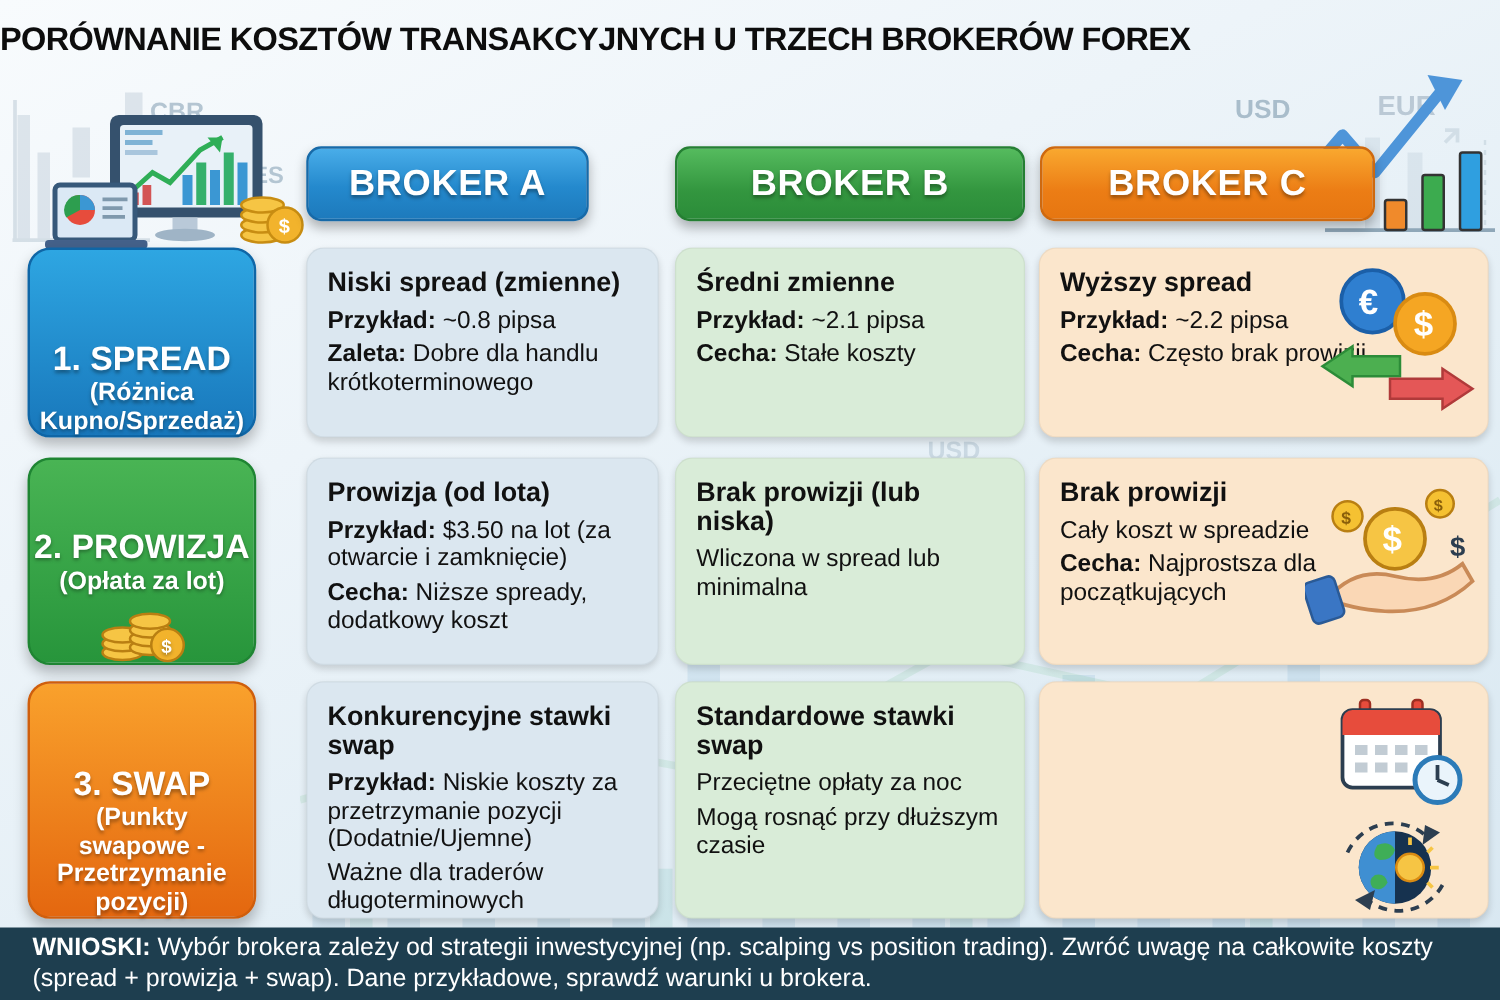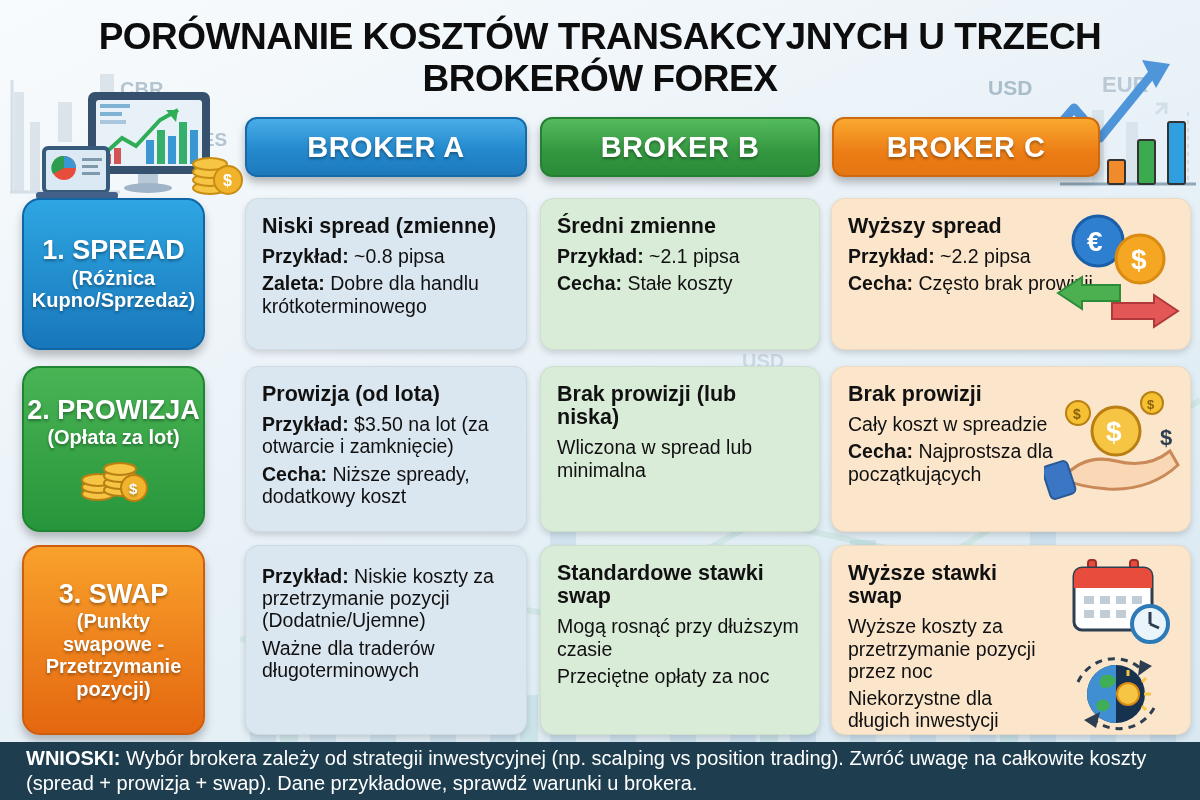--- a/index.html
+++ b/index.html
@@ -1,33 +1,33 @@
 <!DOCTYPE html>
 <html><head>
 <meta charset="utf-8">
 <style>
   html,body{margin:0;padding:0;background:#cfd8df;}
   .canvas{position:relative;width:1200px;height:800px;overflow:hidden;
     background:linear-gradient(155deg,#f8fbfd 0%,#edf4f9 35%,#dfecf4 75%,#d8e7f1 100%);
     font-family:"Liberation Sans",sans-serif;color:#111;}
   
-  .title{position:absolute;top:16px;left:0;width:1200px;text-align:center;
-    font-size:37px;font-weight:bold;letter-spacing:-0.5px;color:#0d0d0d;margin:0;}
+  .title{position:absolute;top:16px;left:0;width:1200px;text-align:left;
+    font-size:26px;font-weight:bold;letter-spacing:-0.5px;color:#0d0d0d;margin:0;}
   .subtitle{position:absolute;top:58px;left:0;width:1200px;text-align:center;
     font-size:22px;font-weight:normal;letter-spacing:-0.2px;color:#151515;margin:0;}
   
   .hdr{position:absolute;top:117px;height:60px;border-radius:12px;display:flex;align-items:center;
     justify-content:center;color:#fff;font-size:29px;font-weight:bold;letter-spacing:0.5px;
     text-shadow:0 2px 3px rgba(0,0,0,.35);box-shadow:0 5px 9px rgba(0,0,0,.28);box-sizing:border-box;z-index:3;}
-  .hdr-a{left:245px;width:282px;background:linear-gradient(180deg,#49ade9 0%,#2489cd 55%,#1d7abc 100%);border:2px solid #176aa8;}
+  .hdr-a{left:245px;width:226px;background:linear-gradient(180deg,#49ade9 0%,#2489cd 55%,#1d7abc 100%);border:2px solid #176aa8;}
   .hdr-b{left:540px;width:280px;background:linear-gradient(180deg,#55bb5e 0%,#33963f 60%,#2b8c39 100%);border:2px solid #257f33;}
   .hdr-c{left:832px;width:268px;background:linear-gradient(180deg,#f9a82f 0%,#ec7d15 60%,#e67611 100%);border:2px solid #ce690f;text-align:center;}
   
   .rlabel{position:absolute;left:22px;width:183px;border-radius:18px;color:#fff;text-align:center;
-    display:flex;flex-direction:column;justify-content:center;align-items:center;gap:2px;
+    display:flex;flex-direction:column;justify-content:flex-end;align-items:center;gap:2px;
     text-shadow:0 2px 3px rgba(0,0,0,.35);box-shadow:0 6px 10px rgba(0,0,0,.25);box-sizing:border-box;z-index:2;}
   .rlabel .t1{font-size:27px;font-weight:bold;line-height:1.05;}
   .rlabel .t2{font-size:20px;font-weight:bold;line-height:1.12;padding:0 8px;}
   .rl-1{top:198px;height:152px;background:linear-gradient(180deg,#2ea6e2 0%,#1877bb 100%);border:2px solid #0f66a6;}
   .rl-2{top:366px;height:166px;background:linear-gradient(180deg,#49b454 0%,#27953b 100%);border:2px solid #1f8533;}
   .rl-3{top:545px;height:190px;background:linear-gradient(180deg,#f9a12c 0%,#e4670f 100%);border:2px solid #cf5e0c;}
   
   .cell{position:absolute;border-radius:14px;padding:14px 16px;box-sizing:border-box;
     box-shadow:0 3px 6px rgba(0,0,0,.15);border:1px solid rgba(0,0,0,.05);z-index:2;}
   .col-a{left:245px;width:282px;background:#dbe7f0;}
@@ -241,36 +241,32 @@
       <text x="103" y="22" font-size="13" font-weight="bold" fill="#8a5f0a">$</text>
       <circle cx="72" cy="44" r="24" fill="#f6c544" stroke="#b97f12" stroke-width="3"></circle>
       <text x="62" y="54" font-size="28" font-weight="bold" fill="#fff">$</text>
       <text x="116" y="58" font-size="22" font-weight="bold" fill="#2c3e50">$</text>
       <path d="M18,92 Q40,66 72,74 Q104,82 126,64 L134,78 Q106,104 64,102 Q36,100 18,92 Z" fill="#fad7b5" stroke="#c98a57" stroke-width="3"></path>
       <rect x="2" y="76" width="26" height="34" rx="5" fill="#3a76c4" stroke="#2a5a96" stroke-width="2" transform="rotate(-18 15 93)"></rect>
     </svg>
   </div>
 
   <div class="cell col-a row-3">
+    <div class="ct">Konkurencyjne stawki swap</div>
     <p class="ln"><span class="lead">Przykład:</span><span> Niskie koszty za przetrzymanie pozycji (Dodatnie/Ujemne)</span></p>
     <p class="ln"><span class="lead"></span><span>Ważne dla traderów długoterminowych</span></p>
   </div>
 
   <div class="cell col-b row-3">
     <div class="ct">Standardowe stawki swap</div>
+    <p class="ln"><span class="lead"></span><span>Przeciętne opłaty za noc</span></p>
     <p class="ln"><span class="lead"></span><span>Mogą rosnąć przy dłuższym czasie</span></p>
-    <p class="ln"><span class="lead"></span><span>Przeciętne opłaty za noc</span></p>
   </div>
 
   <div class="cell col-c row-3">
-    <div class="pad-r">
-      <div class="ct">Wyższe stawki swap</div>
-      <p class="ln"><span class="lead"></span><span>Wyższe koszty za przetrzymanie pozycji przez noc</span></p>
-      <p class="ln"><span class="lead"></span><span>Niekorzystne dla długich inwestycji</span></p>
-    </div>
     <svg class="cell-icons" style="right:10px;top:8px;" width="122" height="180" viewBox="0 0 122 180">
       <g>
         <rect x="30" y="6" width="8" height="16" rx="3" fill="#e74c3c" stroke="#9e2f22" stroke-width="2"></rect>
         <rect x="72" y="6" width="8" height="16" rx="3" fill="#e74c3c" stroke="#9e2f22" stroke-width="2"></rect>
         <rect x="16" y="14" width="78" height="62" rx="8" fill="#ffffff" stroke="#2c3e50" stroke-width="3"></rect>
         <path d="M16,22 a8,8 0 0 1 8,-8 h62 a8,8 0 0 1 8,8 v12 h-78 Z" fill="#e74c3c"></path>
         <g fill="#c2ccd4">
           <rect x="26" y="42" width="10" height="8"></rect>
             <rect x="42" y="42" width="10" height="8"></rect>
           <rect x="58" y="42" width="10" height="8"></rect>

